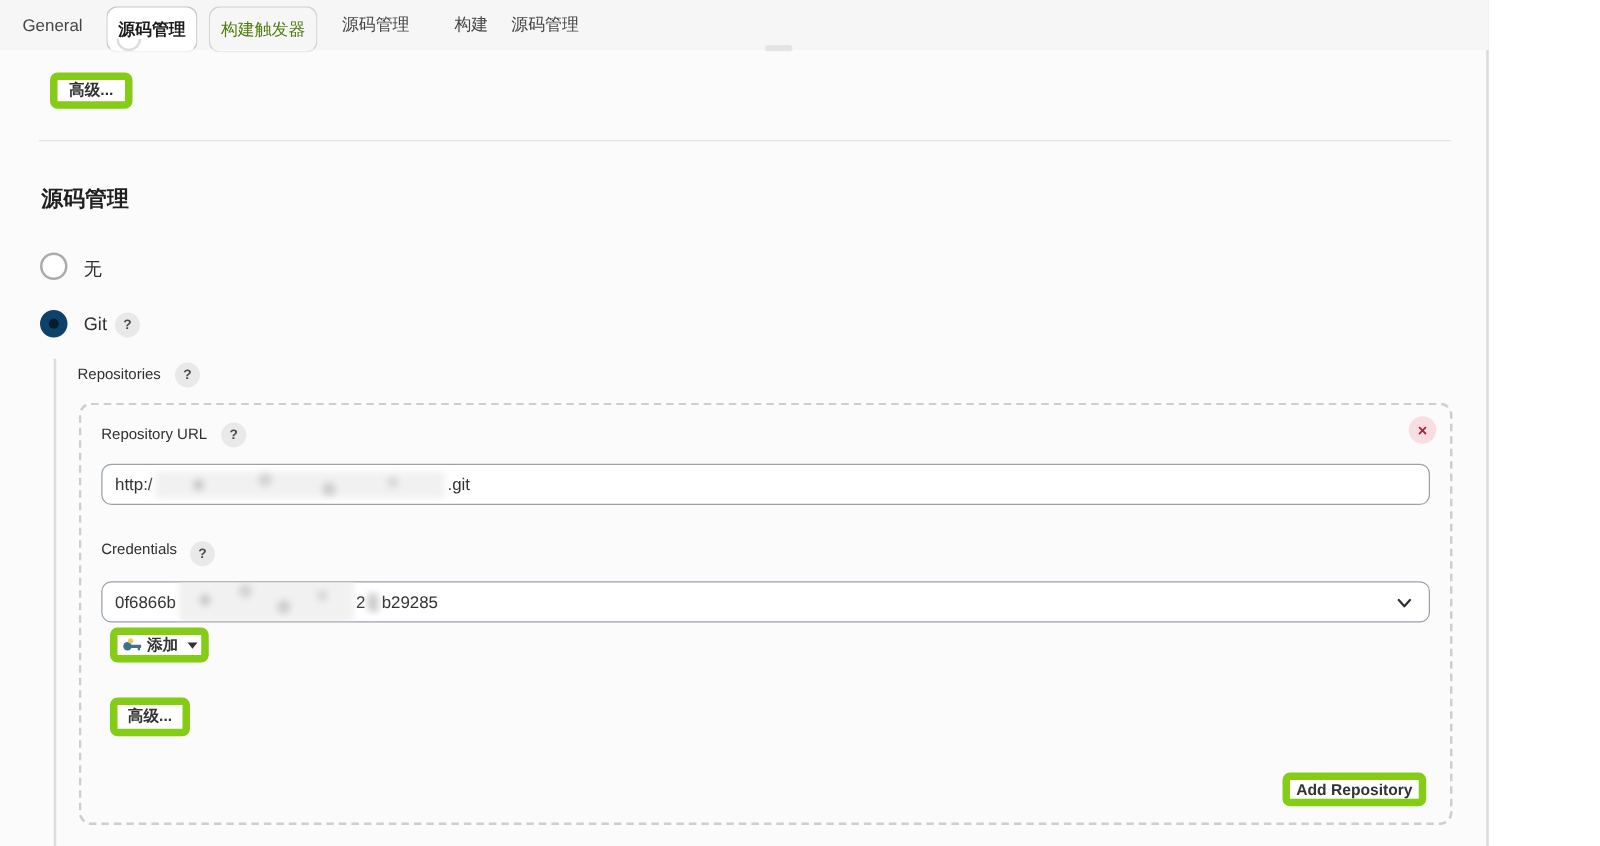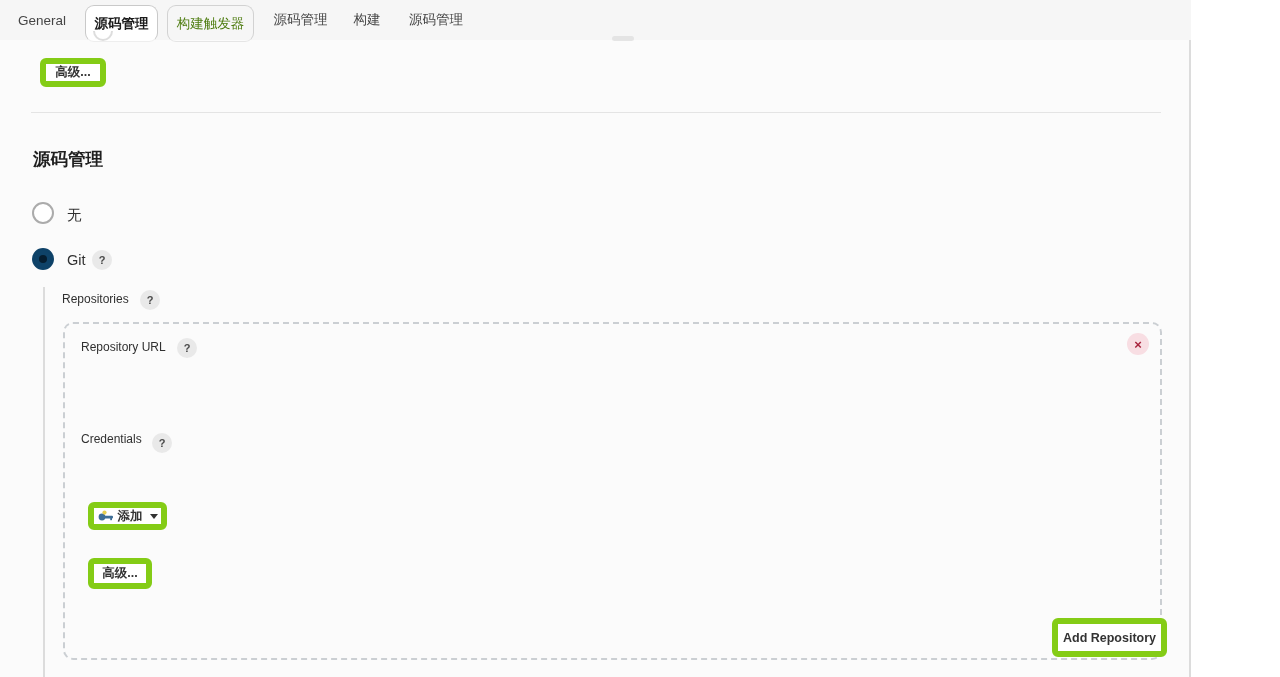--- a/index.html
+++ b/index.html
@@ -122,21 +122,21 @@
 <body>
 
 <div class="screen">
   <div class="panel">
 
     <div class="tabbar">
       <div class="tab tab-plain" style="left:20px; width:44px;">General</div>
       <div class="tab tab-card-active" style="left:85px; width:73px;">源码管理</div>
       <div class="tab tab-card-outline" style="left:167px; width:87px;">构建触发器</div>
       <div class="tab tab-plain" style="left:273px; width:55px;">源码管理</div>
-      <div class="tab tab-plain" style="left:353px; width:28px;">构建</div>
+      <div class="tab tab-plain" style="left:363px; width:28px;">构建</div>
       <div class="tab tab-plain" style="left:408px; width:56px;">源码管理</div>
     </div>
 
     <div class="remnant-arc" style="left:93px; top:31px;"></div>
     <div class="remnant-smudge" style="left:612px; top:36px; width:22px; height:5px;"></div>
 
     <button class="btn" style="left:40px; top:58px; width:66px; height:29px;">高级...</button>
 
     <div class="divider" style="left:31px; top:112px; width:1130px;"></div>
 
@@ -154,36 +154,51 @@
     <div class="field-label" style="left:62px; top:292px; font-weight:400;">Repositories</div>
     <div class="help-badge" style="left:140px; top:290px;">?</div>
 
     <div class="dashed-card" style="left:63px; top:322px; width:1099px; height:338px;"></div>
 
     <div class="field-label" style="left:81px; top:340px;">Repository URL</div>
     <div class="help-badge" style="left:177px; top:338px;">?</div>
 
     <div class="delete-btn" style="left:1127px; top:333px;">×</div>
 
+    <div class="text-input" style="left:81px; top:371px; width:1063px;">
+      <span>http:/</span>
+        <span class="redact" style="width:232px;"></span>
+        <span>.git</span>
+    </div>
 
     <div class="field-label" style="left:81px; top:432px;">Credentials</div>
     <div class="help-badge" style="left:152px; top:433px;">?</div>
 
+    <div class="select-input" style="left:81px; top:465px; width:1063px;">
+      <span>0f6866b</span>
+        <span class="redact" style="width:140px; height:36px; position:relative; top:-2px;"></span>
+        <span>2</span>
+        <span class="redact" style="width:9px; height:16px;"></span>
+        <span>b29285</span>
+      <svg class="chevron-down" width="15" height="15" viewBox="0 0 15 15">
+        <polyline points="3,5 7.5,10 12,5" fill="none" stroke="#2f2f2f" stroke-width="1.8" stroke-linecap="round" stroke-linejoin="round"></polyline>
+      </svg>
+    </div>
 
     <button class="btn" style="left:88px; top:502px; width:79px; height:28px;">
       <svg class="key-icon" width="16" height="12" viewBox="0 0 16 12">
         <circle cx="4" cy="7" r="3.4" fill="#3f6e96"></circle>
         <rect x="6.5" y="5.8" width="8.5" height="2.6" rx="1" fill="#3f6e96"></rect>
         <rect x="12.2" y="7.6" width="1.8" height="2.6" fill="#3f6e96"></rect>
         <circle cx="6.5" cy="2.6" r="2.1" fill="#e8cf4e"></circle>
       </svg>
       <span>添加</span>
       <span class="add-cred-caret"></span>
     </button>
 
     <button class="btn" style="left:88px; top:558px; width:64px; height:31px;">高级...</button>
 
-    <button class="btn" style="left:1052px; top:618px; width:115px; height:39px;">Add Repository</button>
+    <button class="btn" style="left:1026px; top:618px; width:115px; height:27px;">Add Repository</button>
 
   </div>
 
   <div style="position:absolute; left:1193px; top:0; width:87px; height:677px; background:#ffffff;"></div>
 </div>
 
 </body></html>

